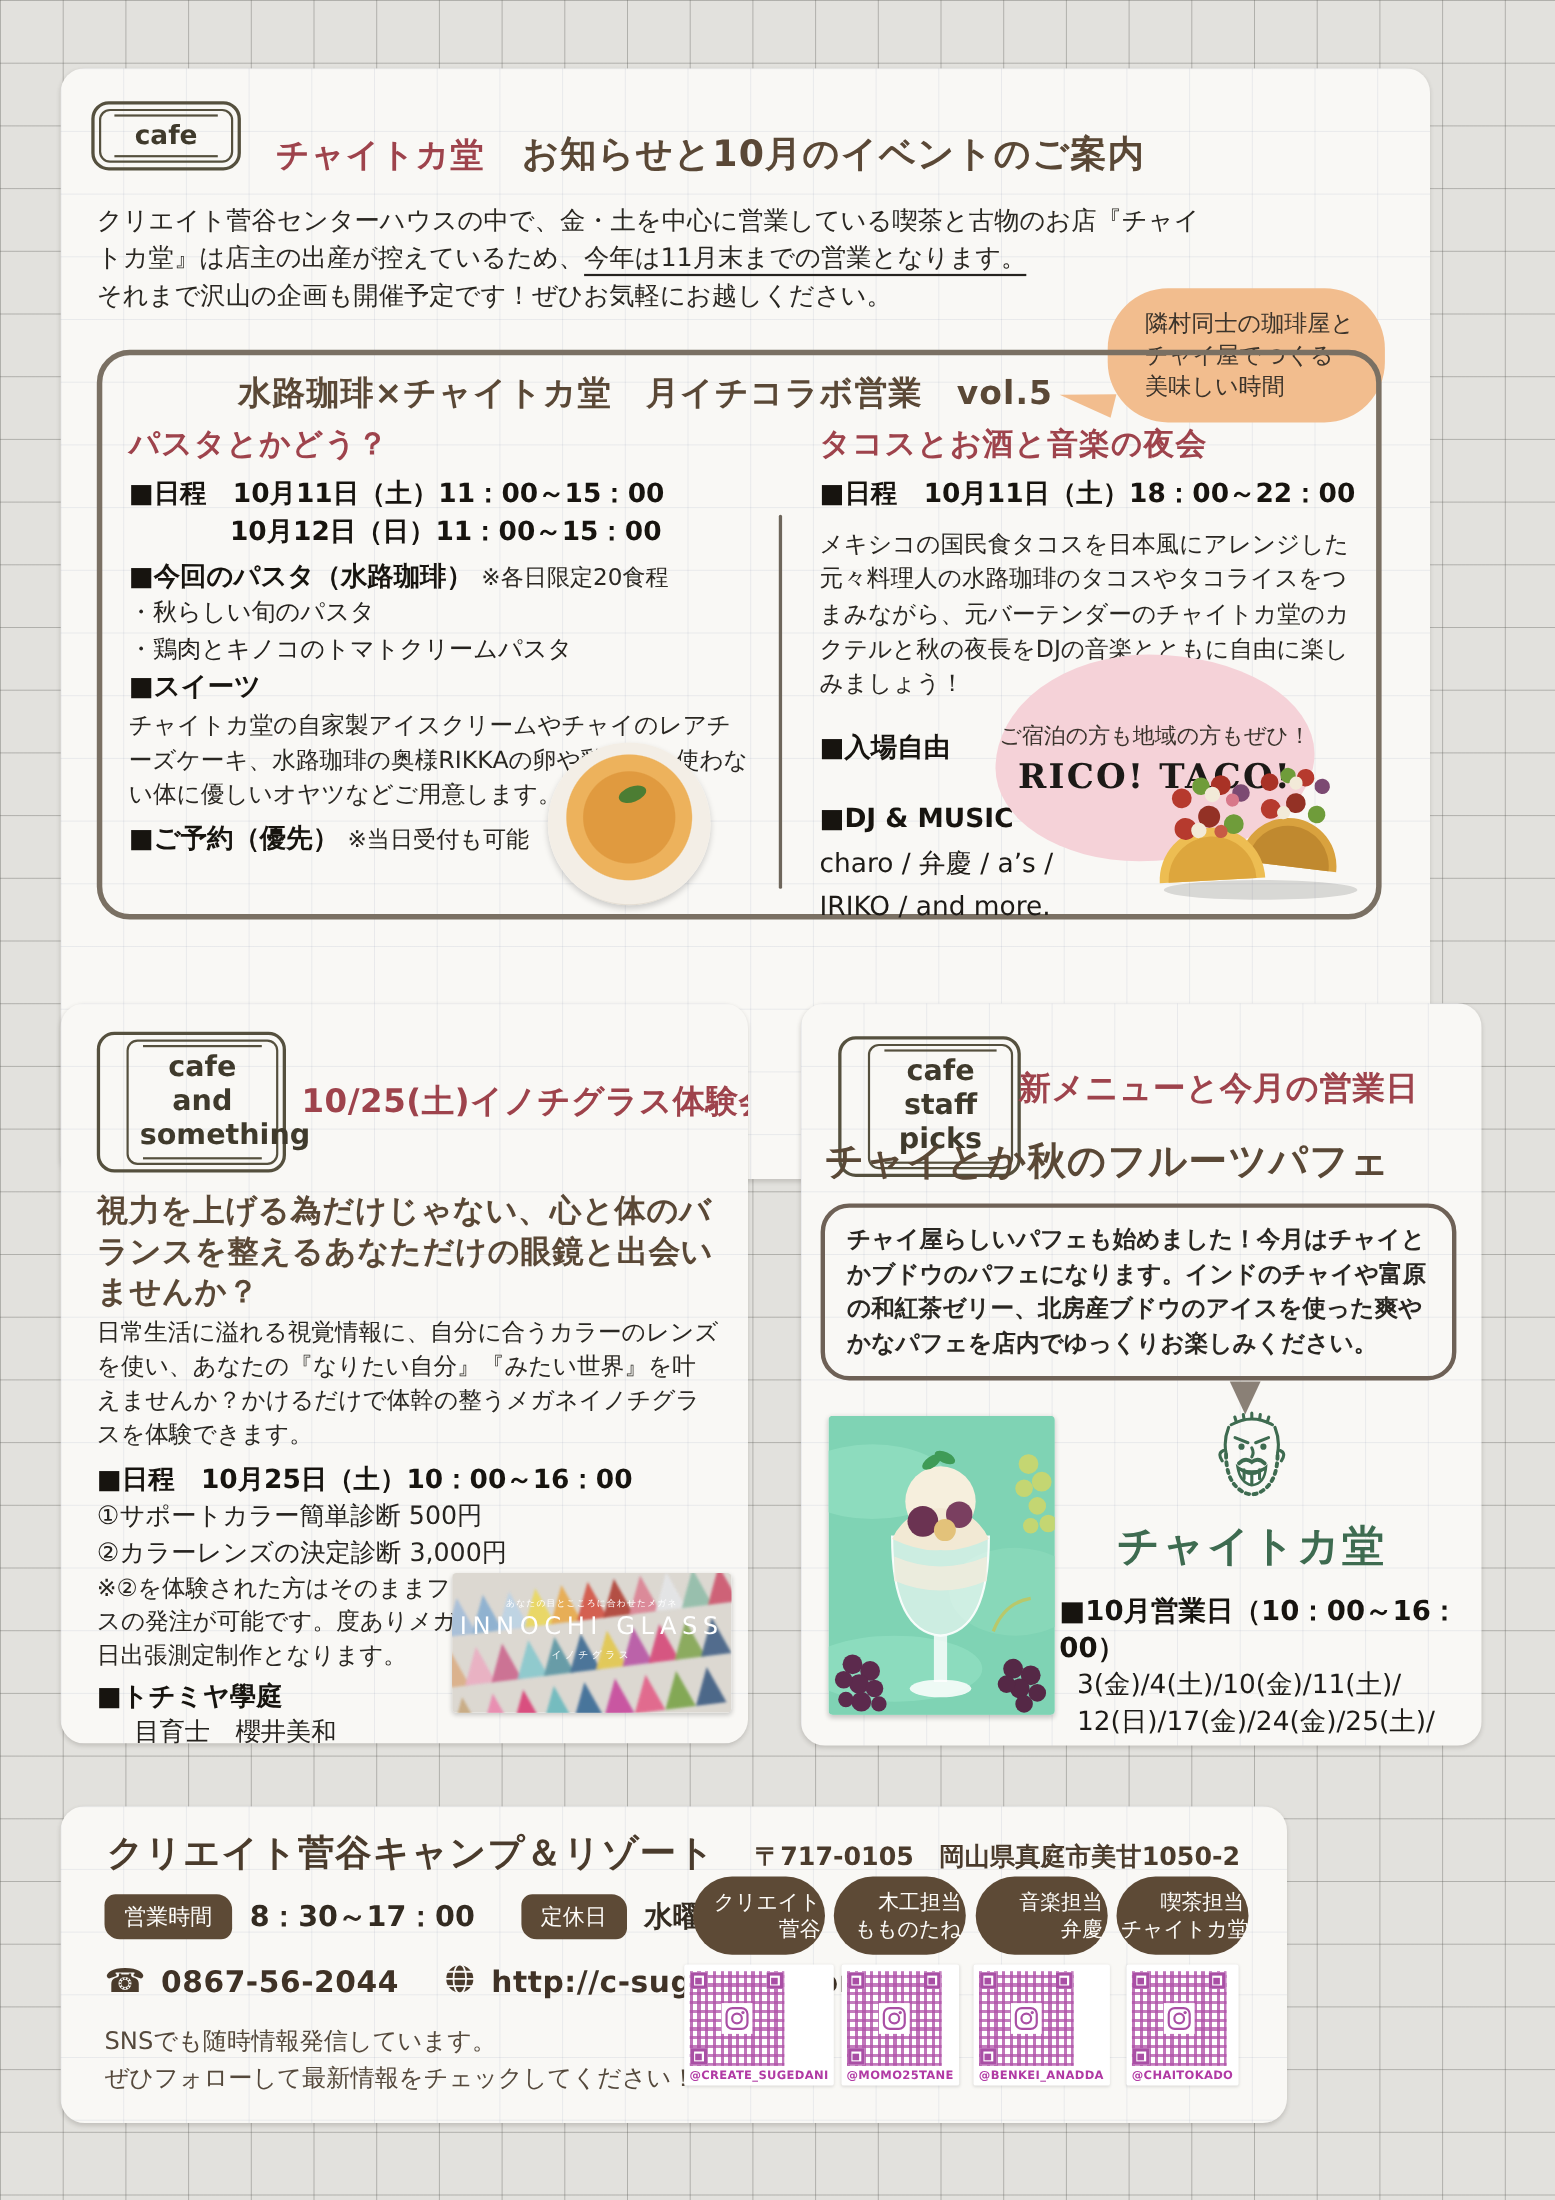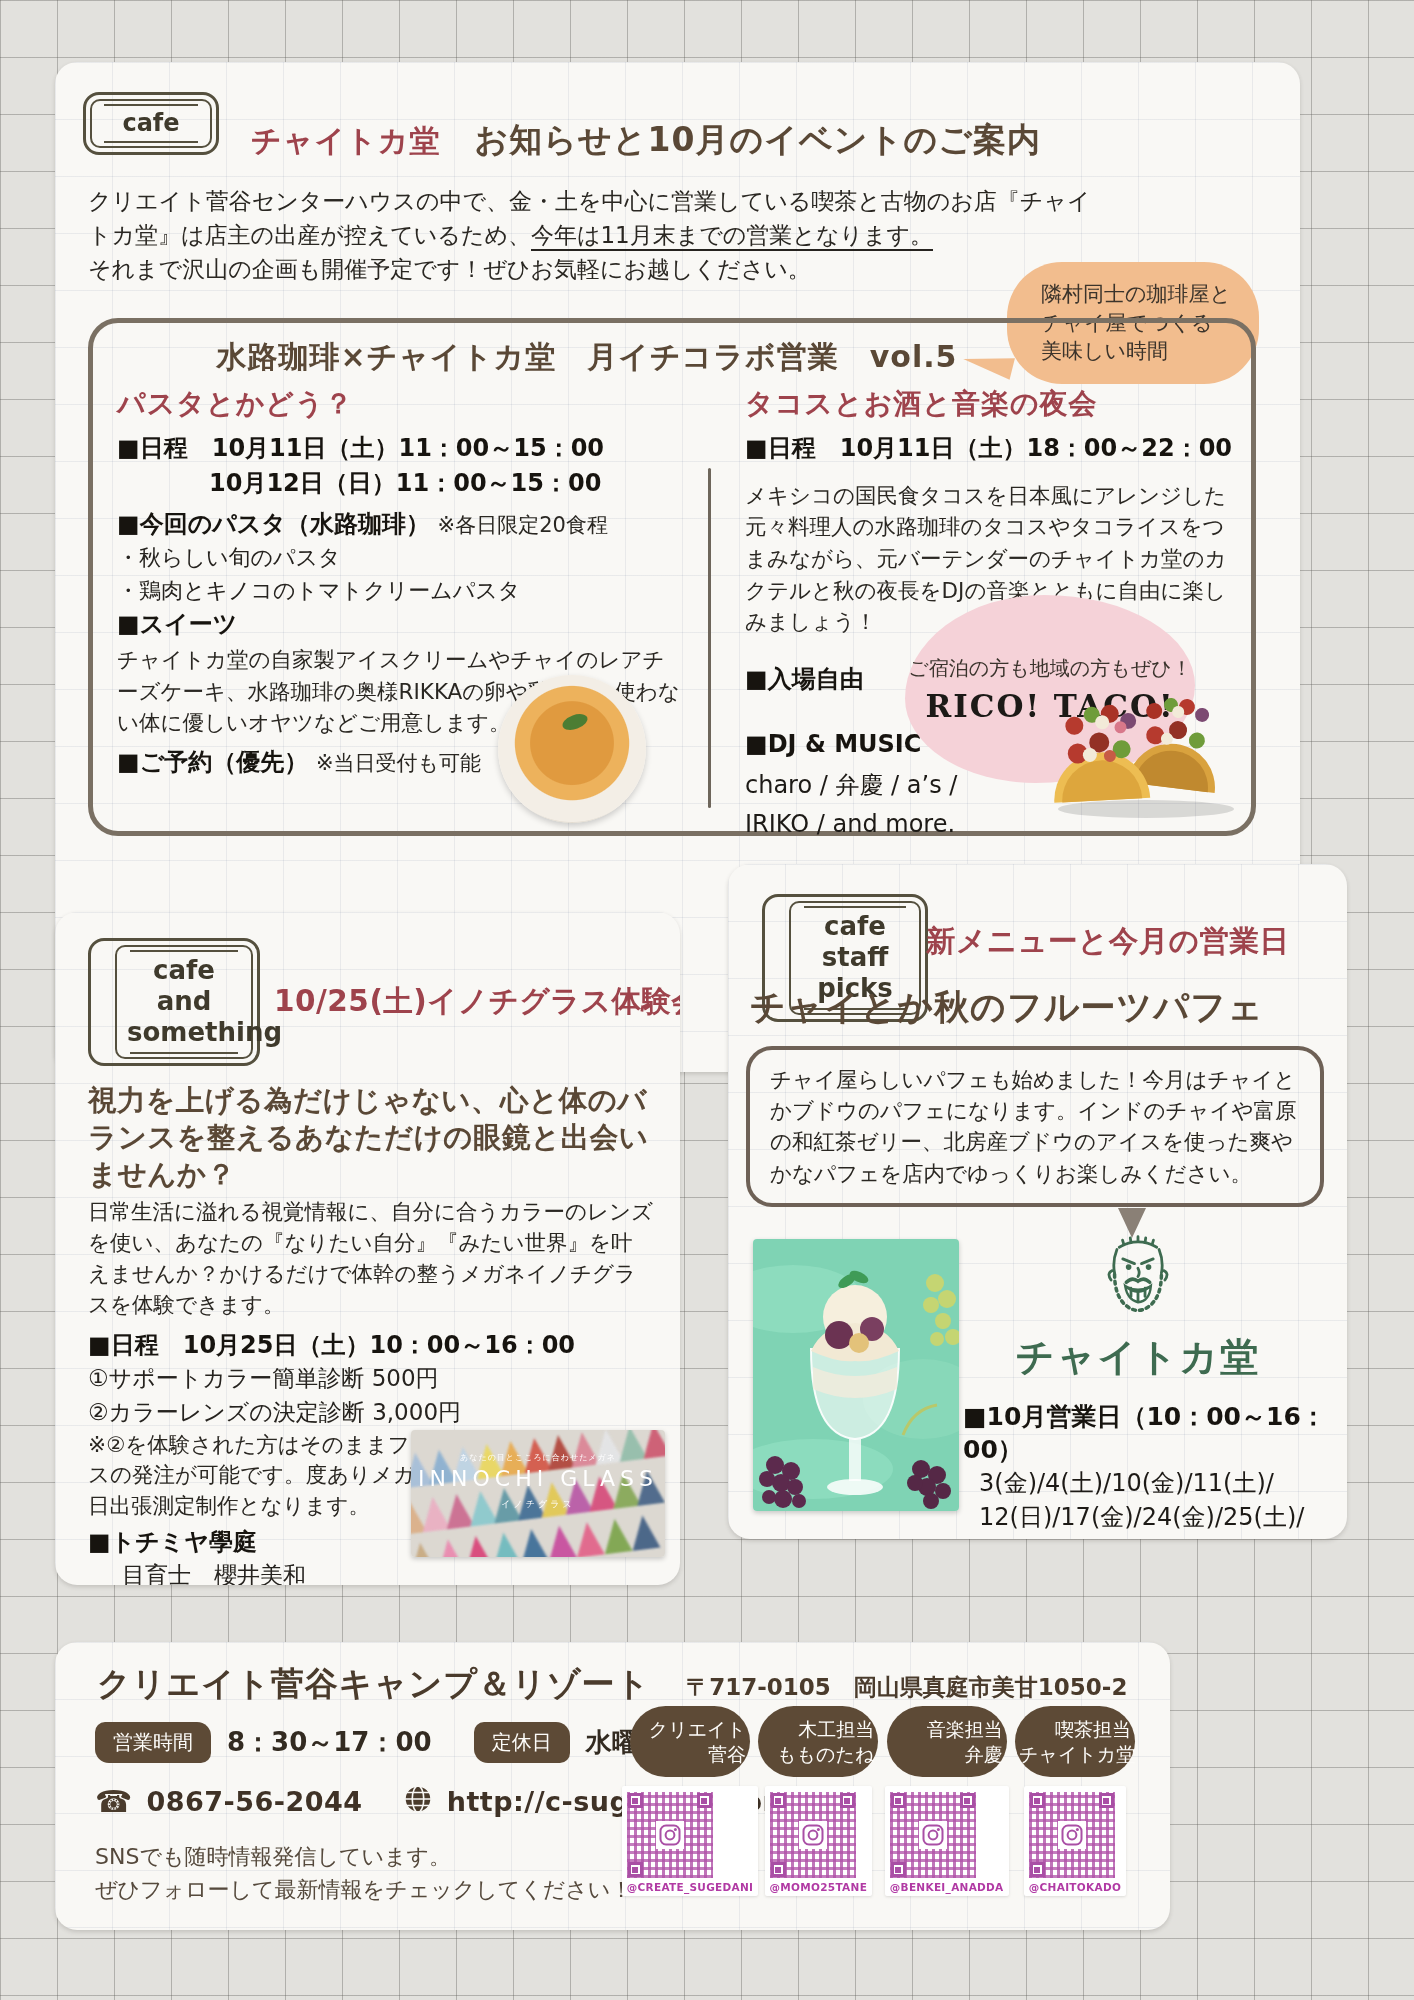--- a/index.html
+++ b/index.html
@@ -84,27 +84,27 @@
   .sec-title{color:#9e434c;font-weight:bold;font-size:29.5px;letter-spacing:.5px;white-space:nowrap;}
   .glass-head{color:#5a4836;font-weight:bold;font-size:28.5px;line-height:1.3;margin:16px 0 4px 0;letter-spacing:.5px;}
   .glass-body{font-size:21.5px;line-height:1.44;margin:0;color:#2a2722;}
   .glass-sched{font-size:24px;margin-top:8px;}
   #innochi{position:absolute;left:356px;top:518px;width:254px;height:127px;border-radius:4px;overflow:hidden;
     box-shadow:0 2px 5px rgba(0,0,0,.2);}
   #innochi .cap{position:absolute;left:0;right:0;text-align:center;color:#fff;}
   #innochi .cap1{top:22px;font-size:8px;letter-spacing:1px;}
   #innochi .cap2{top:36px;font-size:22px;letter-spacing:5px;font-weight:normal;}
   #innochi .cap3{top:68px;font-size:9px;letter-spacing:3px;}
-  #card-parfait{left:728px;top:864px;width:619px;height:675px;}
+  #card-parfait{left:728px;top:912px;width:619px;height:675px;}
   #badge-picks{position:absolute;left:34px;top:30px;width:152px;}
   #parfait-title{position:absolute;left:198px;top:58px;}
   #parfait-head{position:absolute;left:22px;top:120px;font-size:35px;font-weight:bold;color:#5a4836;
     letter-spacing:1px;white-space:nowrap;}
   #parfait-box{position:absolute;left:18px;top:182px;width:578px;box-sizing:border-box;
-    border:4px solid #6e6156;border-radius:26px;padding:14px 20px;font-size:21.5px;line-height:1.45;color:#2a2722;}
+    border:4px solid #6e6156;border-radius:26px;padding:14px 20px;font-size:21.5px;line-height:1.45;color:#2a2722;font-weight:bold;}
   #parfait-tail{position:absolute;left:390px;top:344px;width:0;height:0;
     border-left:14px solid transparent;border-right:14px solid transparent;border-top:30px solid #8a8076;}
   #parfait-photo{position:absolute;left:25px;top:375px;width:206px;height:272px;border-radius:4px;overflow:hidden;
     box-shadow:0 2px 5px rgba(0,0,0,.2);}
   #logo{position:absolute;left:285px;top:368px;width:250px;text-align:center;}
   #logo .logo-text{font-size:38px;font-weight:bold;color:#3e6b50;letter-spacing:2px;white-space:nowrap;}
   #biz{position:absolute;left:235px;top:536px;width:372px;}
   #biz .biz-label{font-size:25px;}
   #biz .biz-dates{font-size:24px;line-height:1.42;padding-left:16px;color:#1d1a16;}
   

